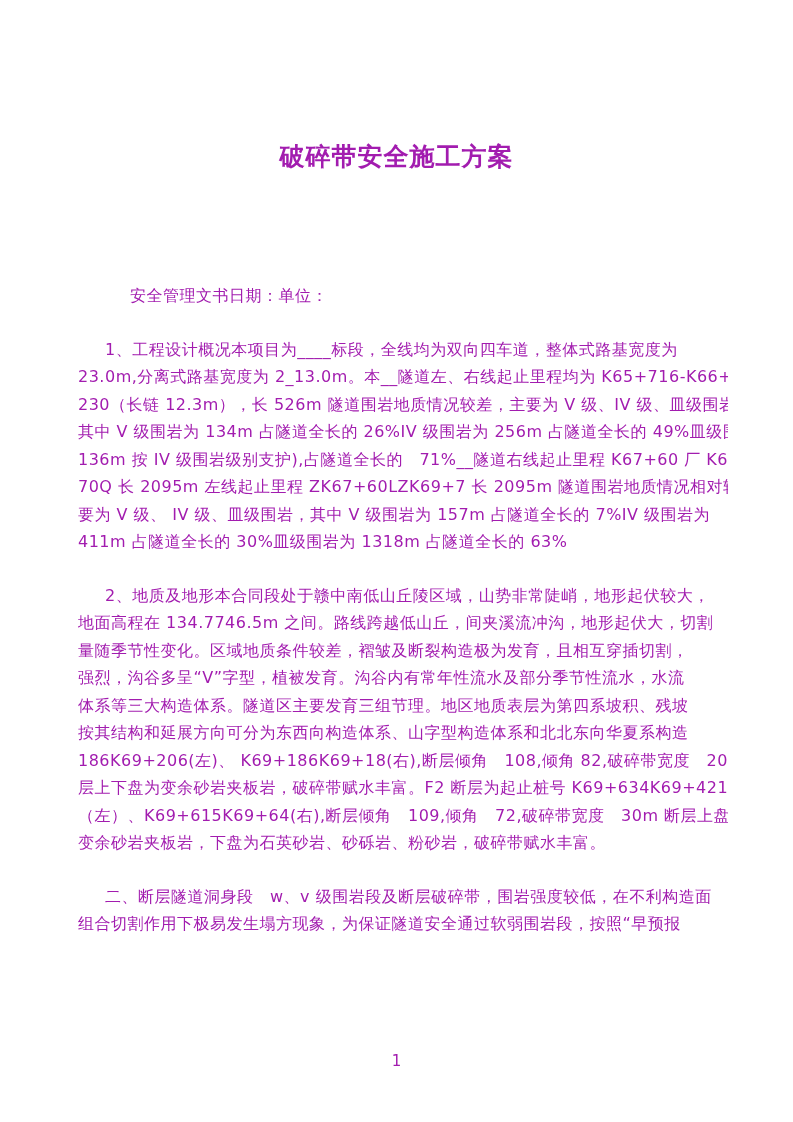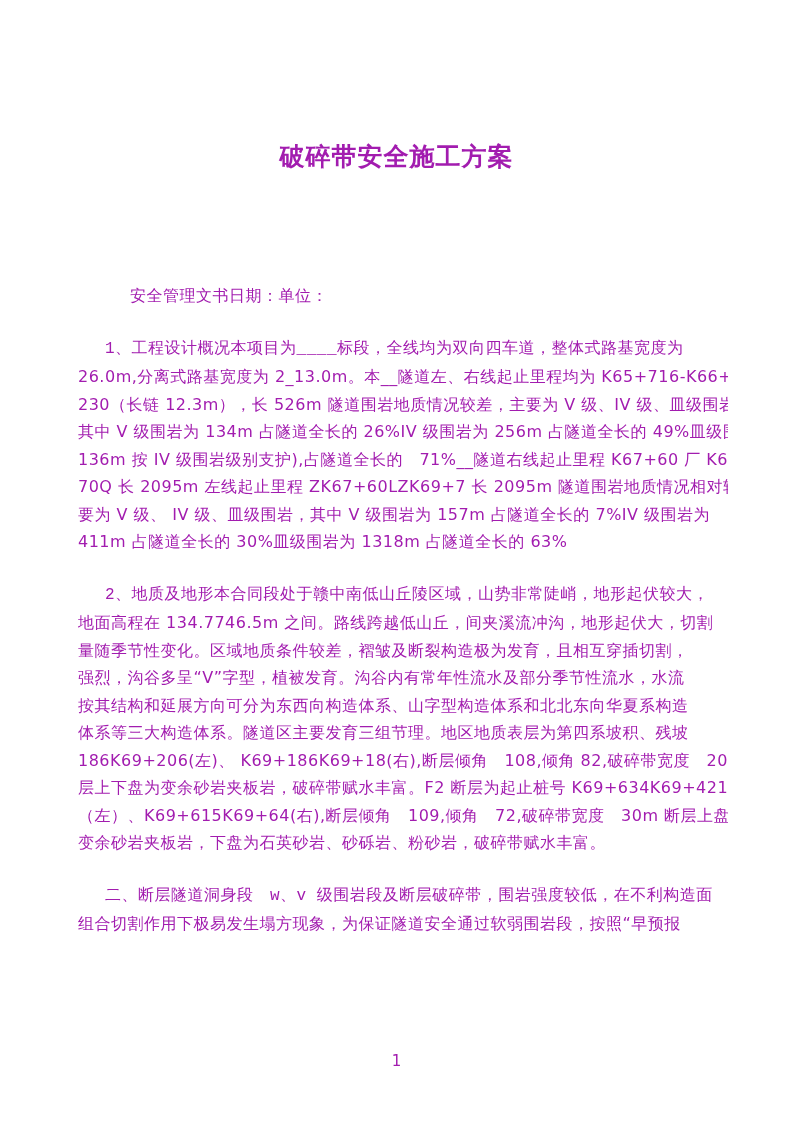--- a/index.html
+++ b/index.html
@@ -42,21 +42,20 @@
     letter-spacing: 0.5px;
   }
   .header-line .line {
     text-indent: 52px;
   }
   .paragraph {
     margin-top: 26px;
   }
   .paragraph .line.first-line {
     text-indent: 27px;
-    font-family: Liberation Mono, monospace;
   }
   .page-number {
     position: absolute;
     top: 1051px;
     left: 0;
     width: 100%;
     text-align: center;
     font-size: 15px;
     line-height: 20px;
   }
@@ -68,35 +67,35 @@
 
   <div class="doc-title">破碎带安全施工方案</div>
 
   <div class="doc-body">
     <div class="header-line">
       <div class="line">安全管理文书日期：单位：</div>
     </div>
 
   <div class="paragraph">
         <div class="line first-line">1、工程设计概况本项目为____标段，全线均为双向四车道，整体式路基宽度为</div>
-        <div class="line">26.0m,分离式路基宽度为 2_13.0m。本__隧道左、右线起止里程均为 K65+716-K66+</div>
+        <div class="line">23.0m,分离式路基宽度为 2_13.0m。本__隧道左、右线起止里程均为 K65+716-K66+</div>
         <div class="line">230（长链 12.3m），长 526m 隧道围岩地质情况较差，主要为 V 级、IV 级、皿级围岩，</div>
         <div class="line">其中 V 级围岩为 134m 占隧道全长的 26%IV 级围岩为 256m 占隧道全长的 49%皿级围岩</div>
         <div class="line">136m 按 IV 级围岩级别支护),占隧道全长的　71%__隧道右线起止里程 K67+60 厂 K69+</div>
         <div class="line">70Q 长 2095m 左线起止里程 ZK67+60LZK69+7 长 2095m 隧道围岩地质情况相对较好，主</div>
         <div class="line">要为 V 级、 IV 级、皿级围岩，其中 V 级围岩为 157m 占隧道全长的 7%IV 级围岩为</div>
         <div class="line">411m 占隧道全长的 30%皿级围岩为 1318m 占隧道全长的 63%</div>
       </div>
       <div class="paragraph">
         <div class="line first-line">2、地质及地形本合同段处于赣中南低山丘陵区域，山势非常陡峭，地形起伏较大，</div>
         <div class="line">地面高程在 134.7746.5m 之间。路线跨越低山丘，间夹溪流冲沟，地形起伏大，切割</div>
         <div class="line">量随季节性变化。区域地质条件较差，褶皱及断裂构造极为发育，且相互穿插切割，</div>
         <div class="line">强烈，沟谷多呈“V”字型，植被发育。沟谷内有常年性流水及部分季节性流水，水流</div>
+        <div class="line">体系等三大构造体系。隧道区主要发育三组节理。地区地质表层为第四系坡积、残坡</div>
         <div class="line">按其结构和延展方向可分为东西向构造体系、山字型构造体系和北北东向华夏系构造</div>
-        <div class="line">体系等三大构造体系。隧道区主要发育三组节理。地区地质表层为第四系坡积、残坡</div>
         <div class="line">186K69+206(左)、 K69+186K69+18(右),断层倾角　108,倾角 82,破碎带宽度　20m 断</div>
         <div class="line">层上下盘为变余砂岩夹板岩，破碎带赋水丰富。F2 断层为起止桩号 K69+634K69+421</div>
         <div class="line">（左）、K69+615K69+64(右),断层倾角　109,倾角　72,破碎带宽度　30m 断层上盘为</div>
         <div class="line">变余砂岩夹板岩，下盘为石英砂岩、砂砾岩、粉砂岩，破碎带赋水丰富。</div>
       </div>
       <div class="paragraph">
         <div class="line first-line">二、断层隧道洞身段　w、v 级围岩段及断层破碎带，围岩强度较低，在不利构造面</div>
         <div class="line">组合切割作用下极易发生塌方现象，为保证隧道安全通过软弱围岩段，按照“早预报</div>
       </div>
     </div>

